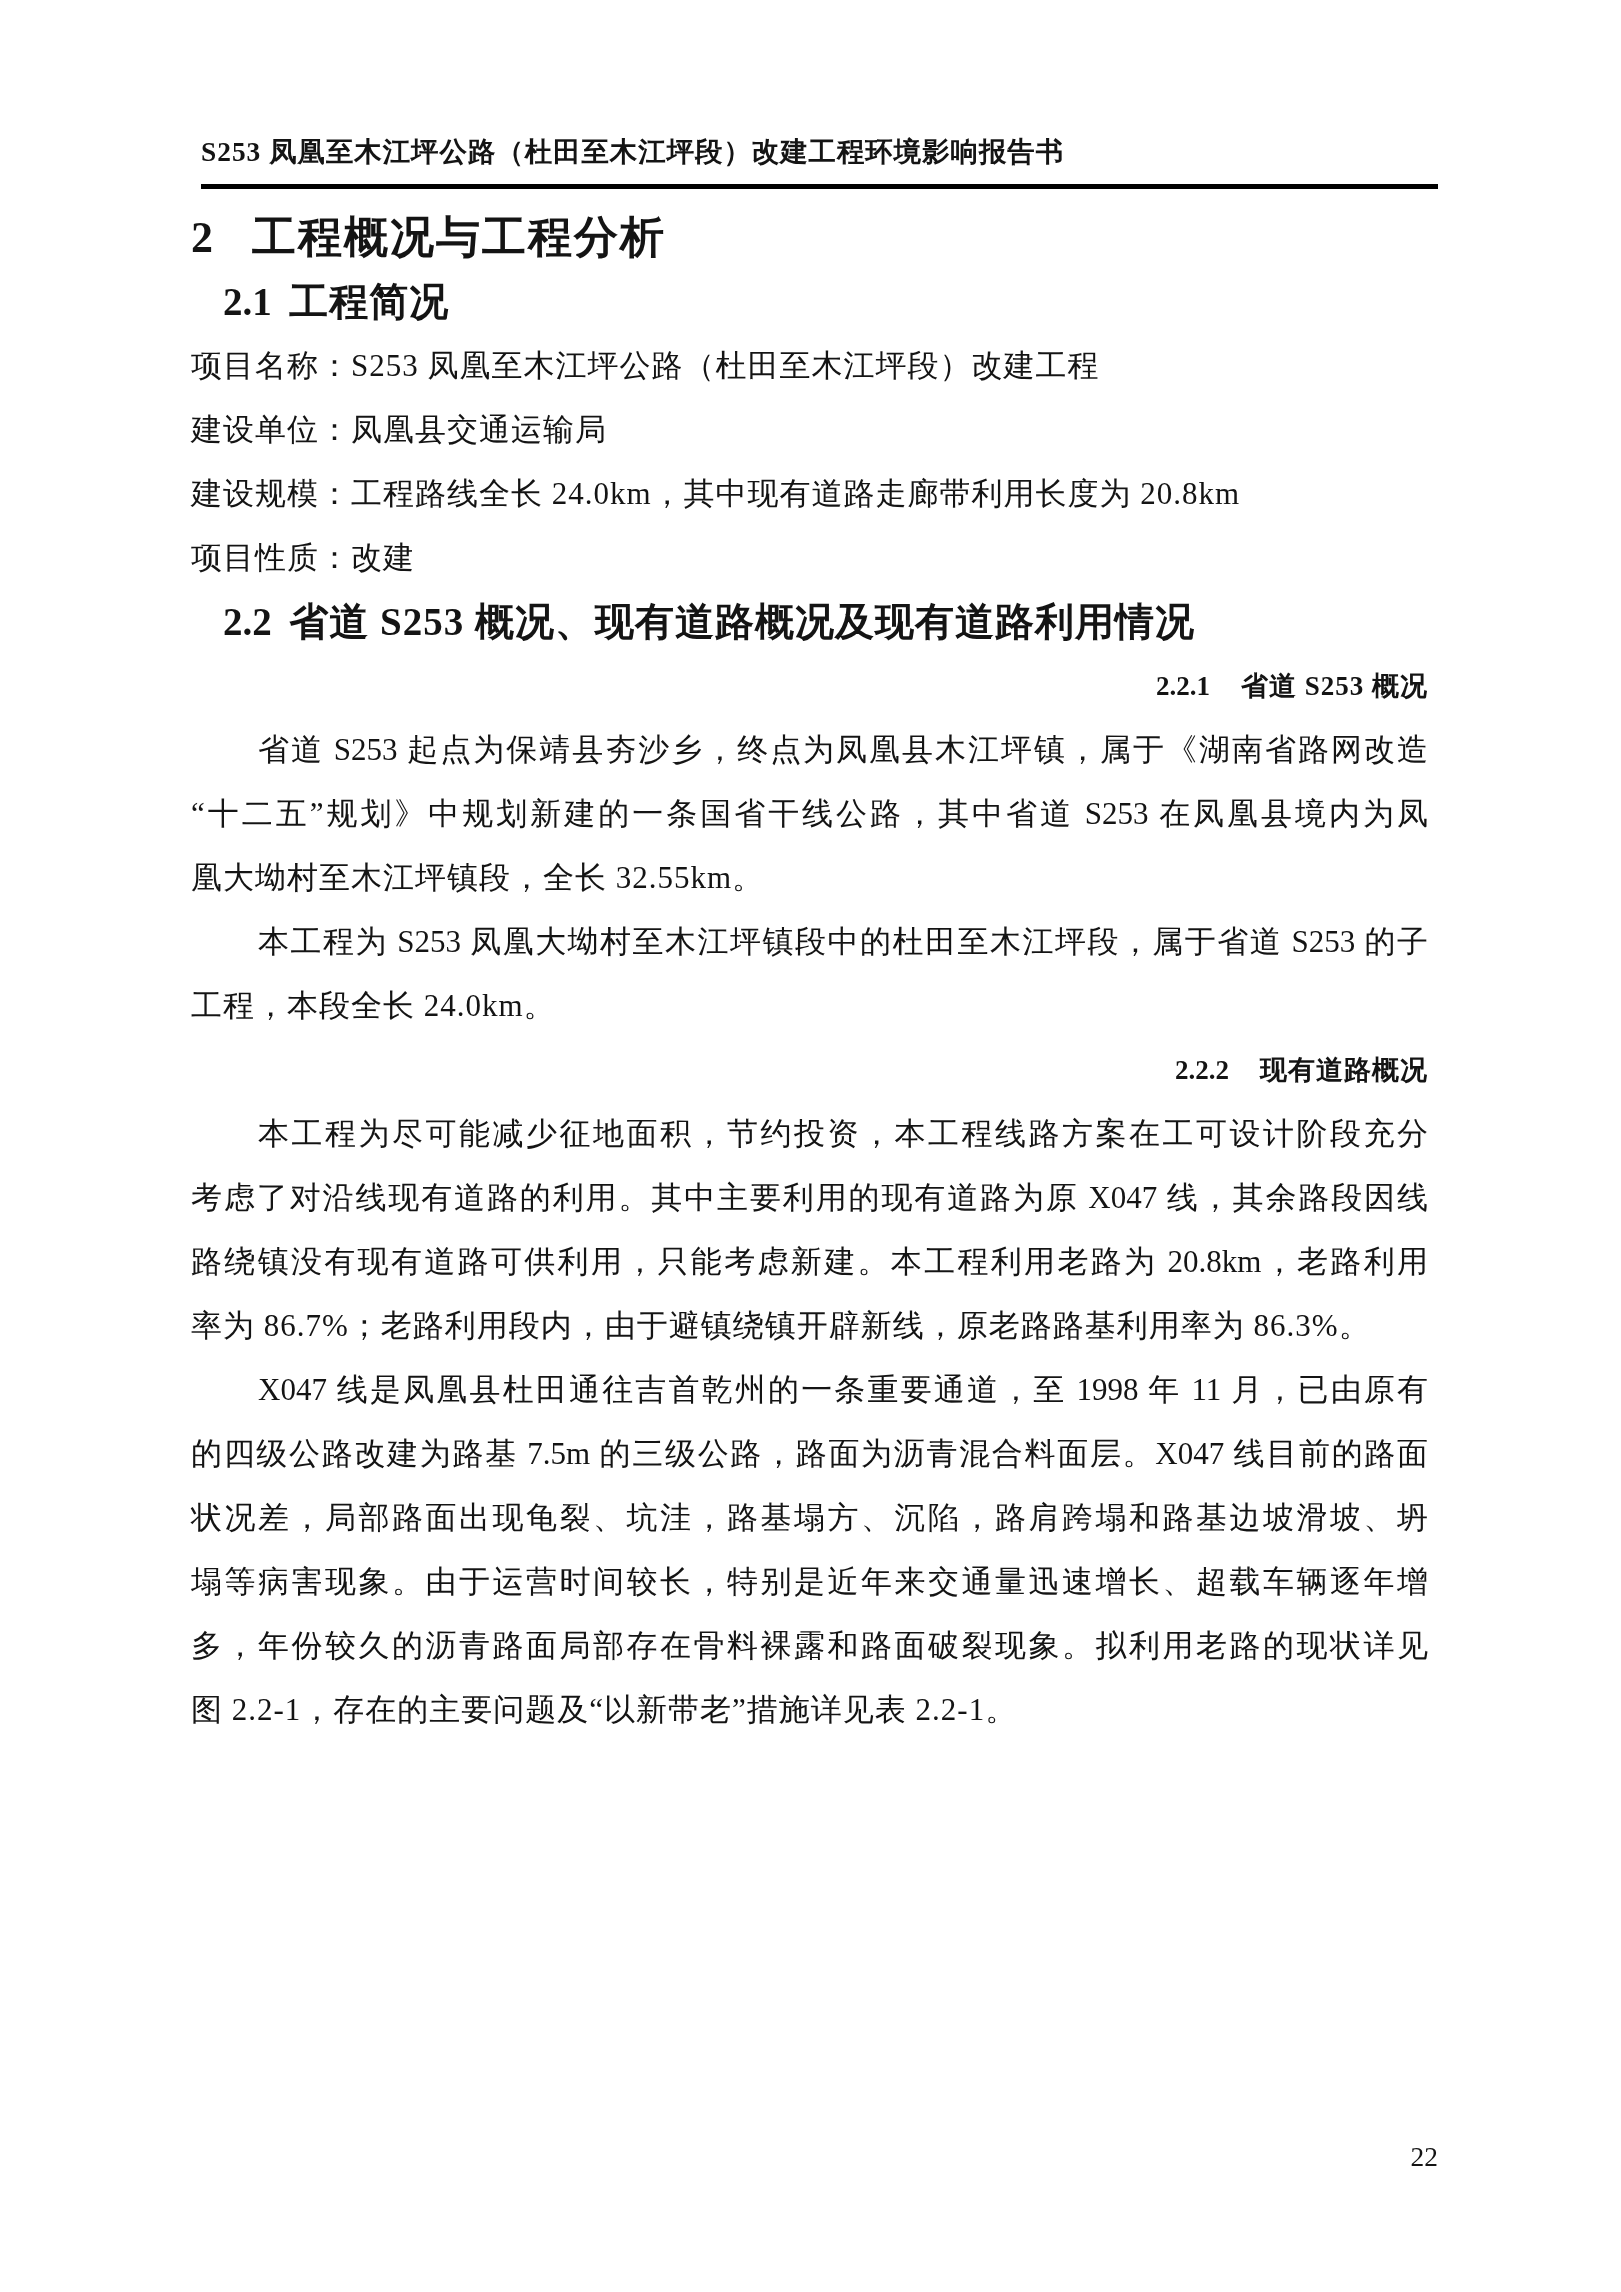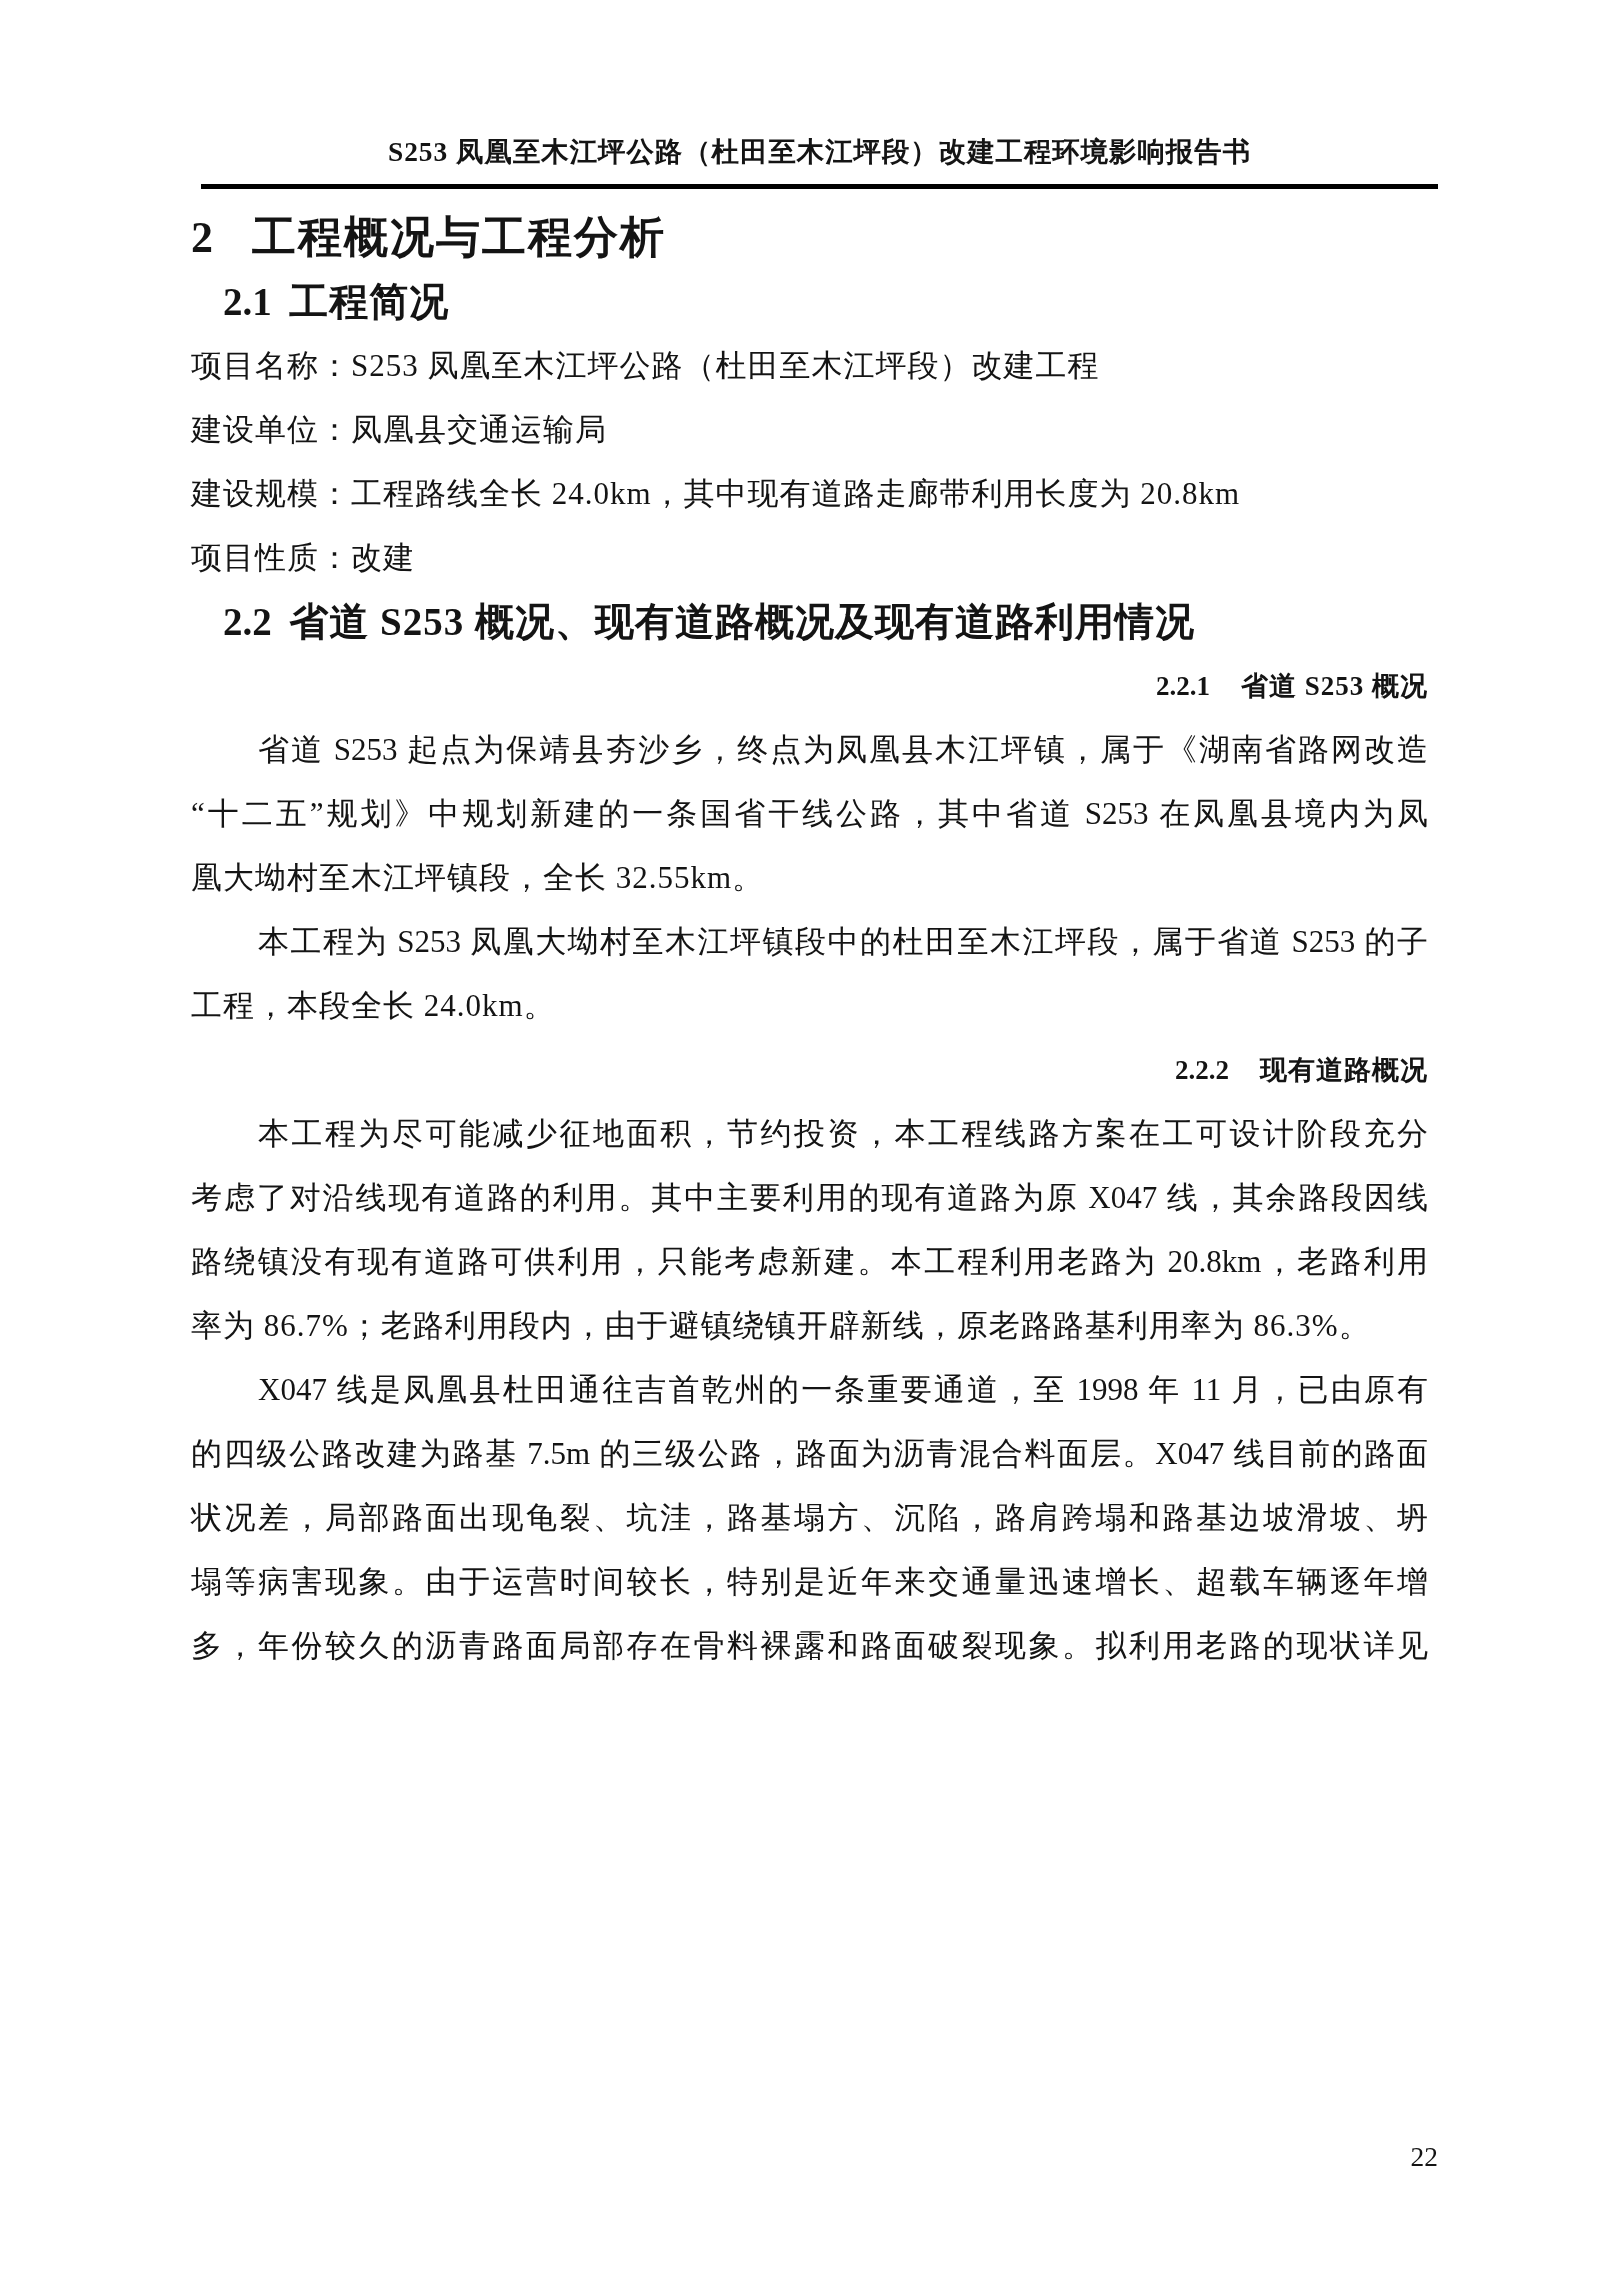--- a/index.html
+++ b/index.html
@@ -13,21 +13,21 @@
     overflow: hidden;
   }
   .header-title {
     position: absolute;
     top: 135px;
     left: 201px;
     width: 1237px;
     font-size: 27.4px;
     line-height: 35px;
     font-weight: bold;
-    text-align: center;
+    text-align: left;
     letter-spacing: 1px;
     white-space: nowrap;
   }
   .header-rule {
     position: absolute;
     top: 184px;
     left: 201px;
     width: 1237px;
     height: 4.9px;
     background: #000000;
@@ -123,20 +123,21 @@
       <div class="jline">路绕镇没有现有道路可供利用，只能考虑新建。本工程利用老路为 20.8km，老路利用</div>
       <div class="lastline">率为 86.7%；老路利用段内，由于避镇绕镇开辟新线，原老路路基利用率为 86.3%。</div>
     </div>
 
     <div>
       <div class="jline indent">X047 线是凤凰县杜田通往吉首乾州的一条重要通道，至 1998 年 11 月，已由原有</div>
       <div class="jline">的四级公路改建为路基 7.5m 的三级公路，路面为沥青混合料面层。X047 线目前的路面</div>
       <div class="jline">状况差，局部路面出现龟裂、坑洼，路基塌方、沉陷，路肩跨塌和路基边坡滑坡、坍</div>
       <div class="jline">塌等病害现象。由于运营时间较长，特别是近年来交通量迅速增长、超载车辆逐年增</div>
       <div class="jline">多，年份较久的沥青路面局部存在骨料裸露和路面破裂现象。拟利用老路的现状详见</div>
+      <div class="lastline">图 2.2-1，存在的主要问题及“以新带老”措施详见表 2.2-1。</div>
     </div>
 
   </div>
 
   <div class="footer">
     <span>22</span>
   </div>
 
 </div>
 

